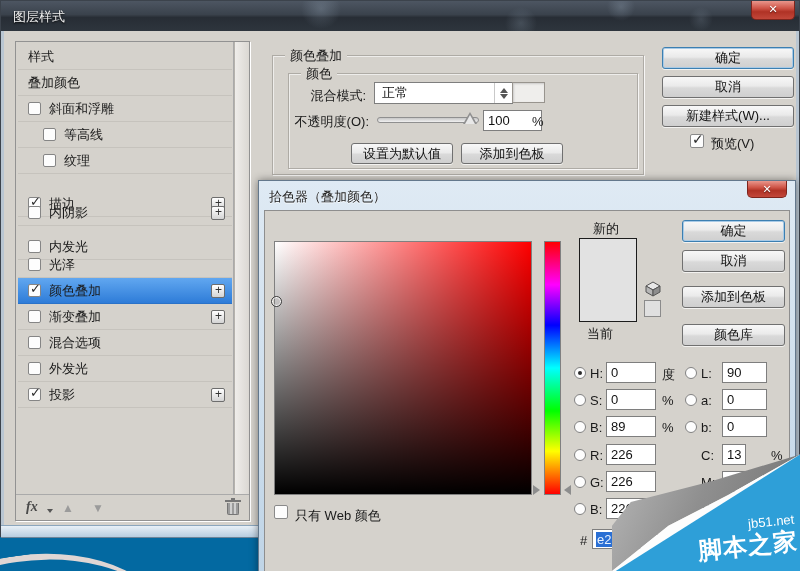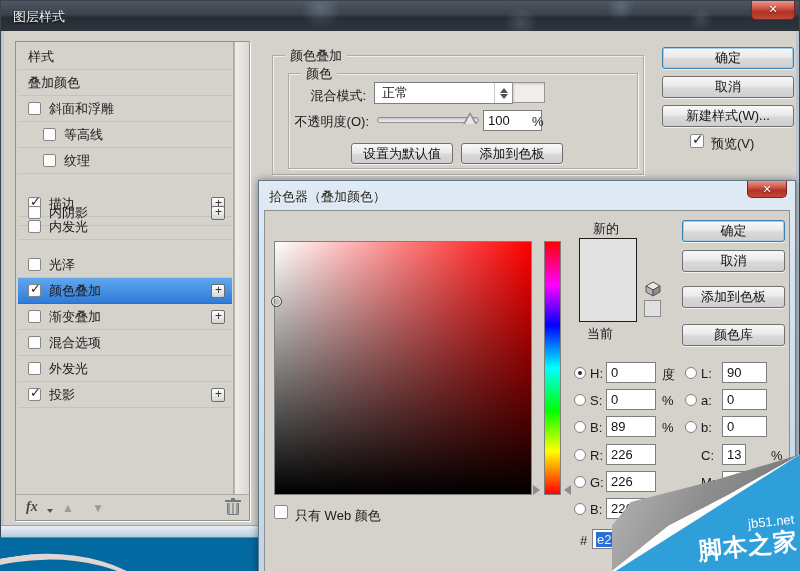--- a/index.html
+++ b/index.html
@@ -133,21 +133,21 @@
           <div class="row" style="top:149px">
               <span class="cb on"></span>
               <span>描边</span>
               <span class="plus"></span>
             </div>
           <div class="row" style="top:158px">
               <span class="cb"></span>
               <span>内阴影</span>
               <span class="plus"></span>
             </div>
-          <div class="row" style="top:172px">
+          <div class="row" style="top:192px">
               <span class="cb"></span>
               <span>内发光</span>
             </div>
           <div class="row" style="top:210px">
               <span class="cb"></span>
               <span>光泽</span>
             </div>
           <div class="row sel" style="top:236px">
               <span class="cb on"></span>
               <span>颜色叠加</span>

